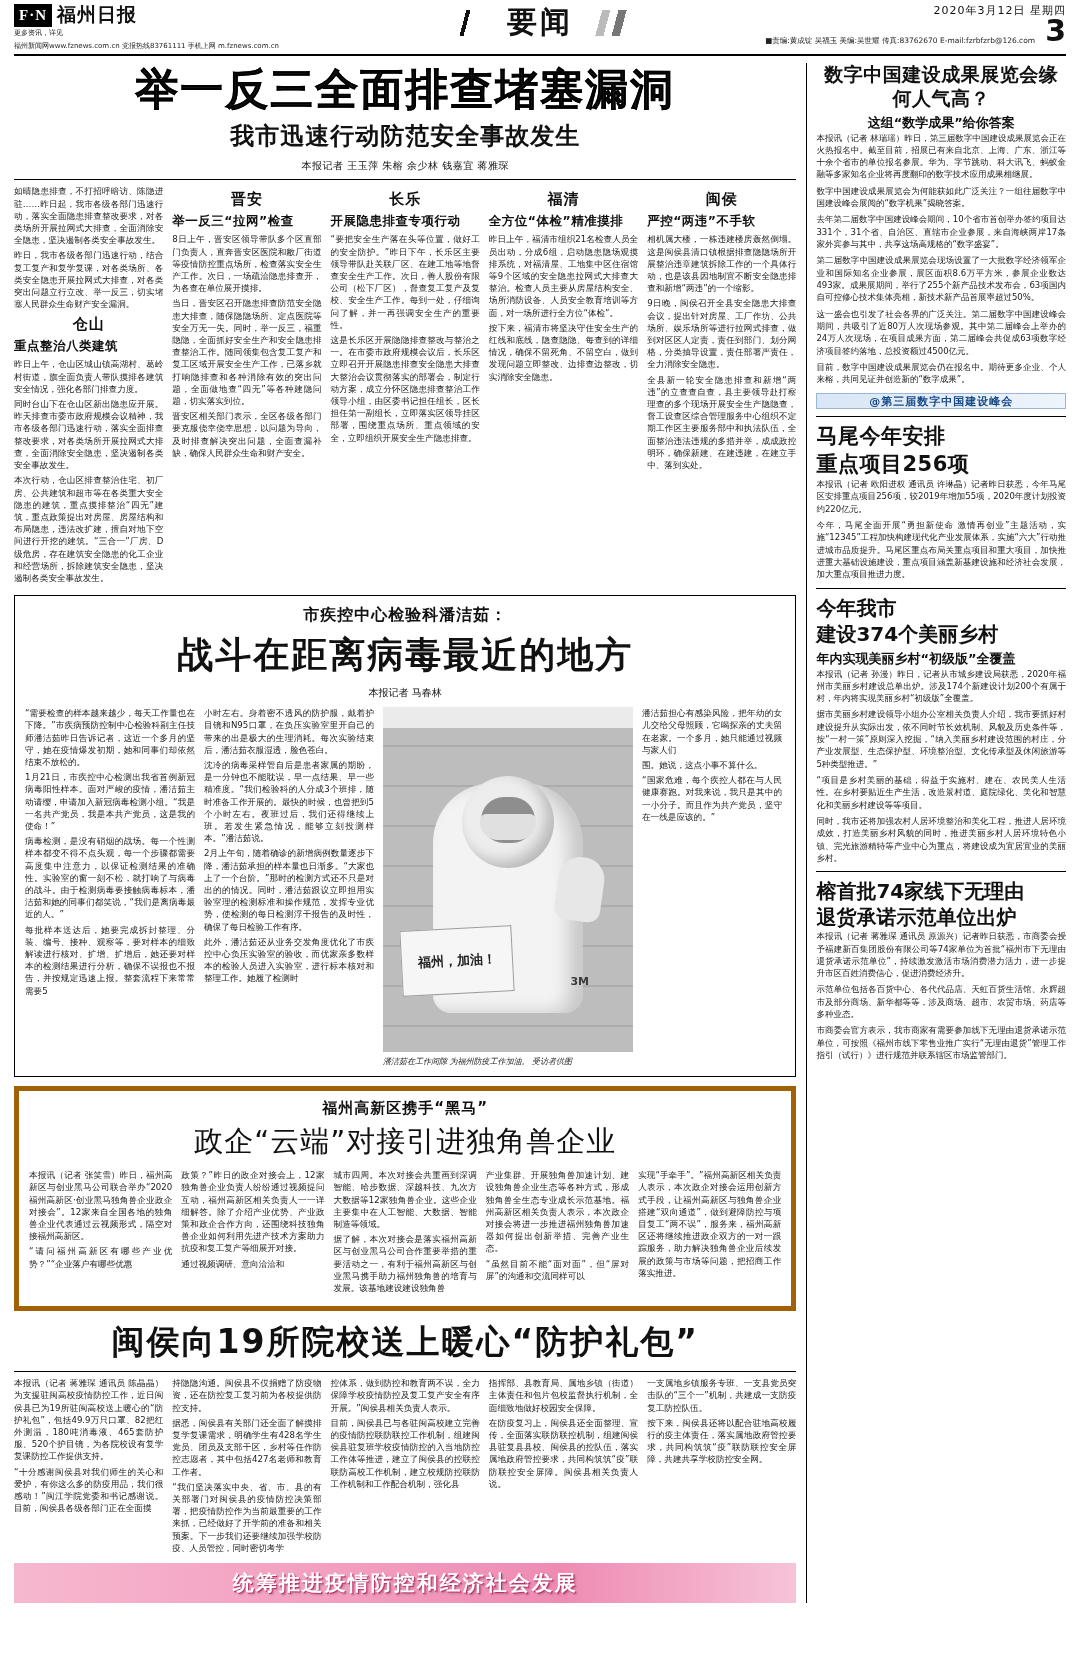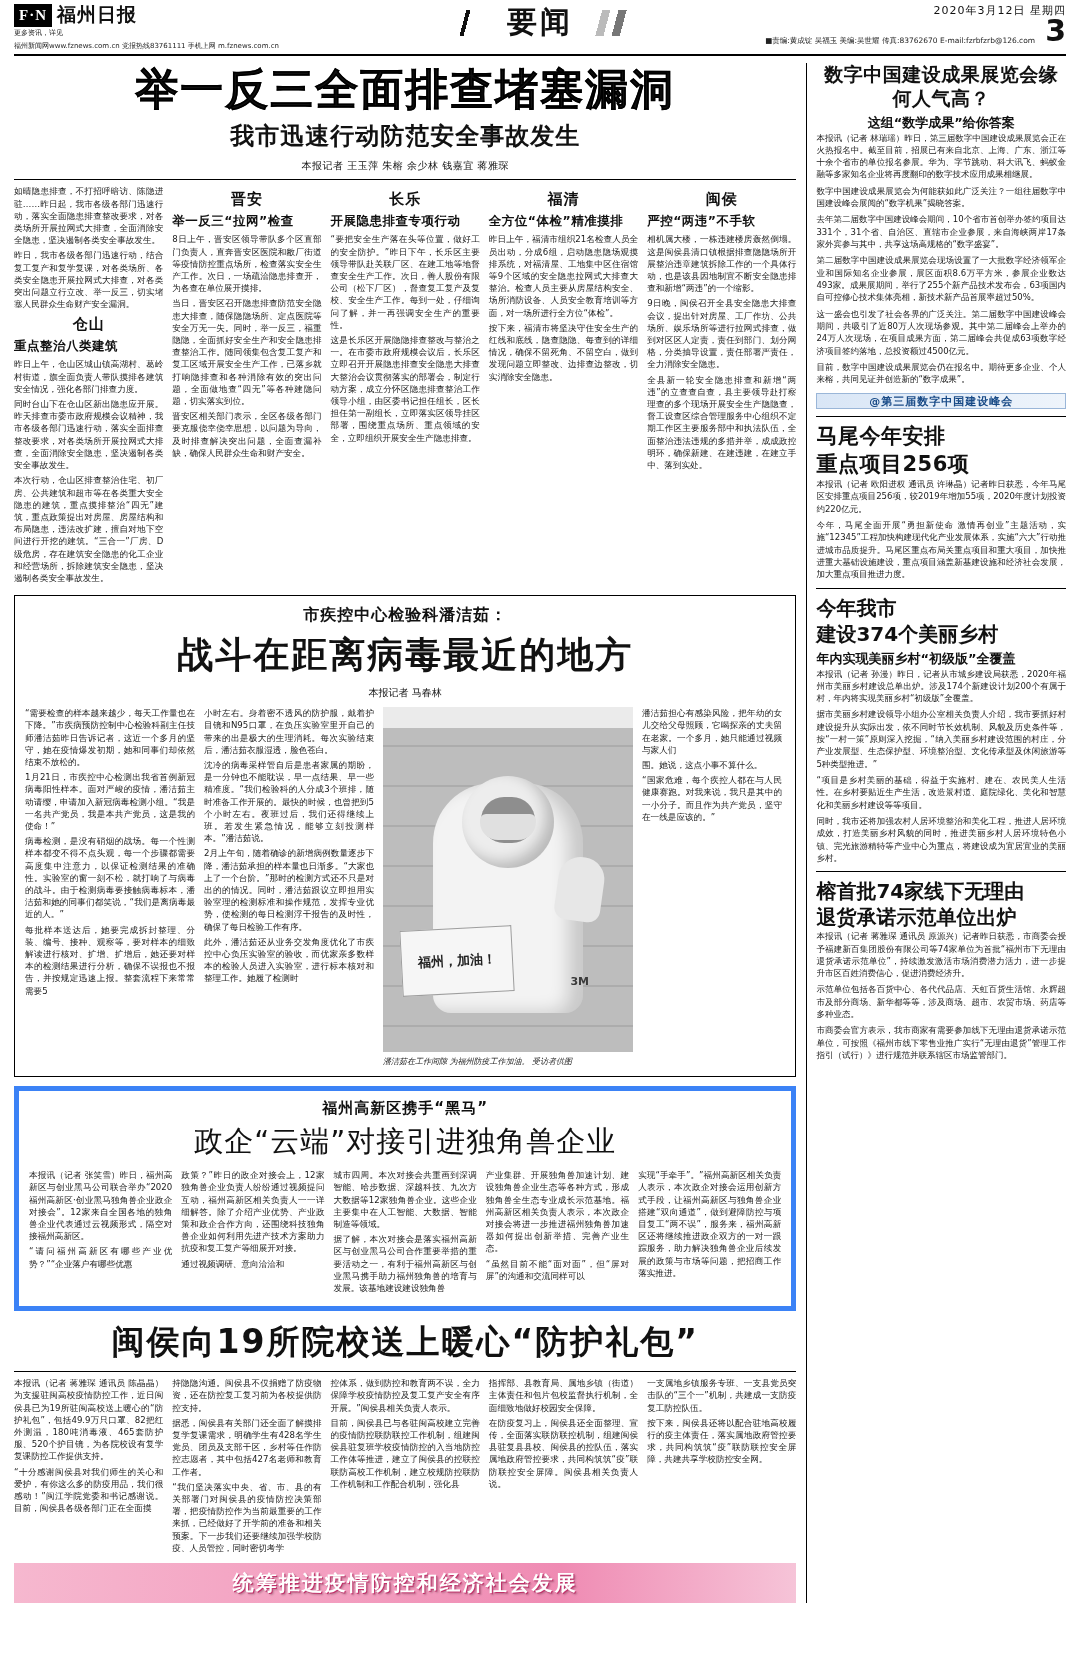--- a/index.html
+++ b/index.html
@@ -92,21 +92,21 @@
       width:56px; height:26px; background:#dfe1de; border-radius:6px 6px 18px 18px; }
   .photo .sign { position:absolute; left:18px; bottom:58px; width:112px; height:66px;
       background:#f6f6f4; border:1px solid #9b9f9c; display:flex; align-items:center; justify-content:center;
       font-size:13px; font-weight:bold; color:#222; transform:rotate(-3deg); }
   .photo .hand { position:absolute; right:30px; top:150px; width:46px; height:64px;
       background:#e6e8e5; border-radius:22px 22px 12px 12px; transform:rotate(8deg);}
   .photo .badge3m { position:absolute; right:44px; bottom:64px; font-size:11px; font-weight:bold; color:#3a3c39;}
   .photo-cap { font-size:8px; line-height:1.5; margin-top:4px; text-align:left; color:#222;font-style:italic; }
 
   
-  .redbox { border:5px solid #3b82f6; margin-top:9px; padding:8px 10px 9px; }
+  .redbox { border:5px solid #a16207; margin-top:9px; padding:8px 10px 9px; }
   .redbox .rb-kicker { text-align:center; font-size:15px; font-weight:bold; letter-spacing:1px; }
   .redbox .rb-title { text-align:center; font-size:29px; font-weight:normal; letter-spacing:1px; margin-top:4px; }
   .redbox .cols { margin-top:7px; }
 
   
   .bottom-head { text-align:center; font-size:33px; font-weight:bold; letter-spacing:2px; margin-top:9px; }
 
   
   .pink-banner {
     margin-top:6px; height:40px; position:relative; overflow:hidden;

